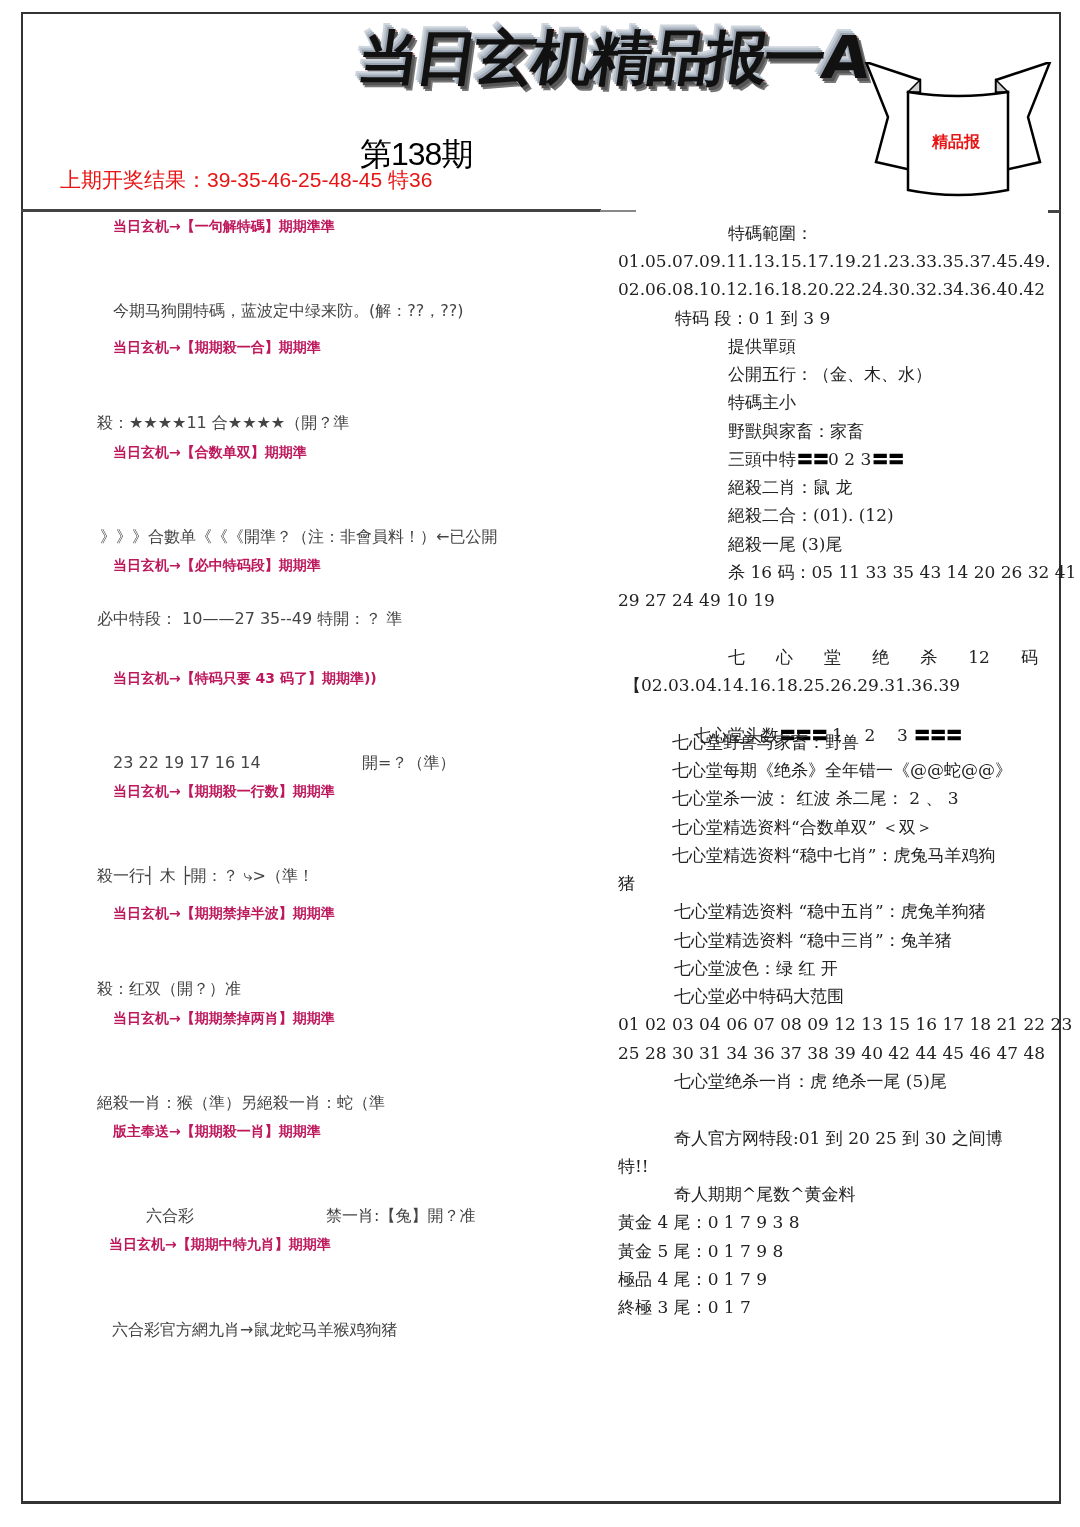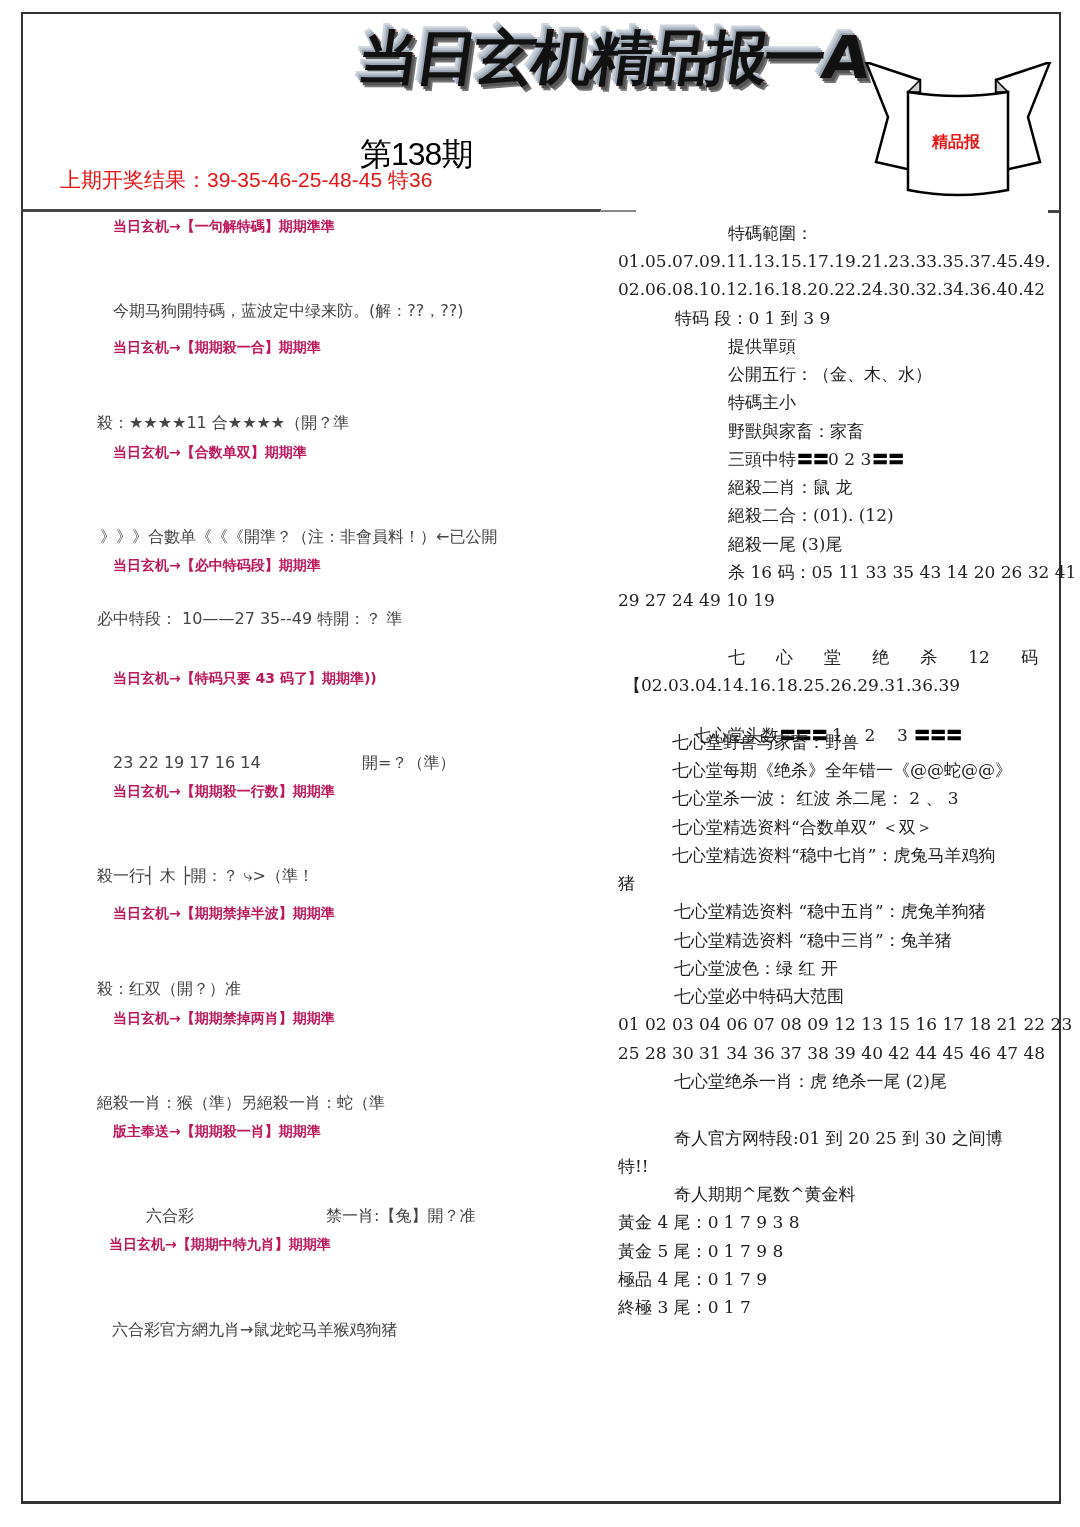--- a/index.html
+++ b/index.html
@@ -151,21 +151,21 @@
   <div class="line rc" style="left:672px;top:787px;">七心堂杀一波： 红波 杀二尾： 2 、 3</div>
   <div class="line rc" style="left:672px;top:816px;">七心堂精选资料“合数单双”  ＜双＞</div>
   <div class="line rc" style="left:672px;top:844px;">七心堂精选资料“稳中七肖”：虎兔马羊鸡狗</div>
   <div class="line rc" style="left:618px;top:872px;">猪</div>
   <div class="line rc" style="left:674px;top:900px;">七心堂精选资料 “稳中五肖”：虎兔羊狗猪</div>
   <div class="line rc" style="left:674px;top:929px;">七心堂精选资料 “稳中三肖”：兔羊猪</div>
   <div class="line rc" style="left:674px;top:957px;">七心堂波色：绿 红 开</div>
   <div class="line rc" style="left:674px;top:985px;">七心堂必中特码大范围</div>
   <div class="line rc" style="left:618px;top:1013px;">01 02 03 04 06 07 08 09 12 13 15 16 17 18 21 22 23</div>
   <div class="line rc" style="left:618px;top:1042px;">25 28 30 31 34 36 37 38 39 40 42 44 45 46 47 48</div>
-  <div class="line rc" style="left:674px;top:1070px;">七心堂绝杀一肖：虎  绝杀一尾 (2)尾</div>
+  <div class="line rc" style="left:674px;top:1070px;">七心堂绝杀一肖：虎  绝杀一尾 (5)尾</div>
 
   <div class="line rc" style="left:674px;top:1127px;">奇人官方网特段:01  到  20  25  到  30  之间博</div>
   <div class="line rc" style="left:618px;top:1155px;">特!!</div>
   <div class="line rc" style="left:674px;top:1183px;">奇人期期^尾数^黄金料</div>
 
   <div class="line rc" style="left:618px;top:1211px;">
     <span>黃金 4 尾：</span><span>0 1 7 9 3 8</span>
   </div>
   <div class="line rc" style="left:618px;top:1240px;">
     <span>黃金 5 尾：</span><span>0 1 7 9 8</span>

